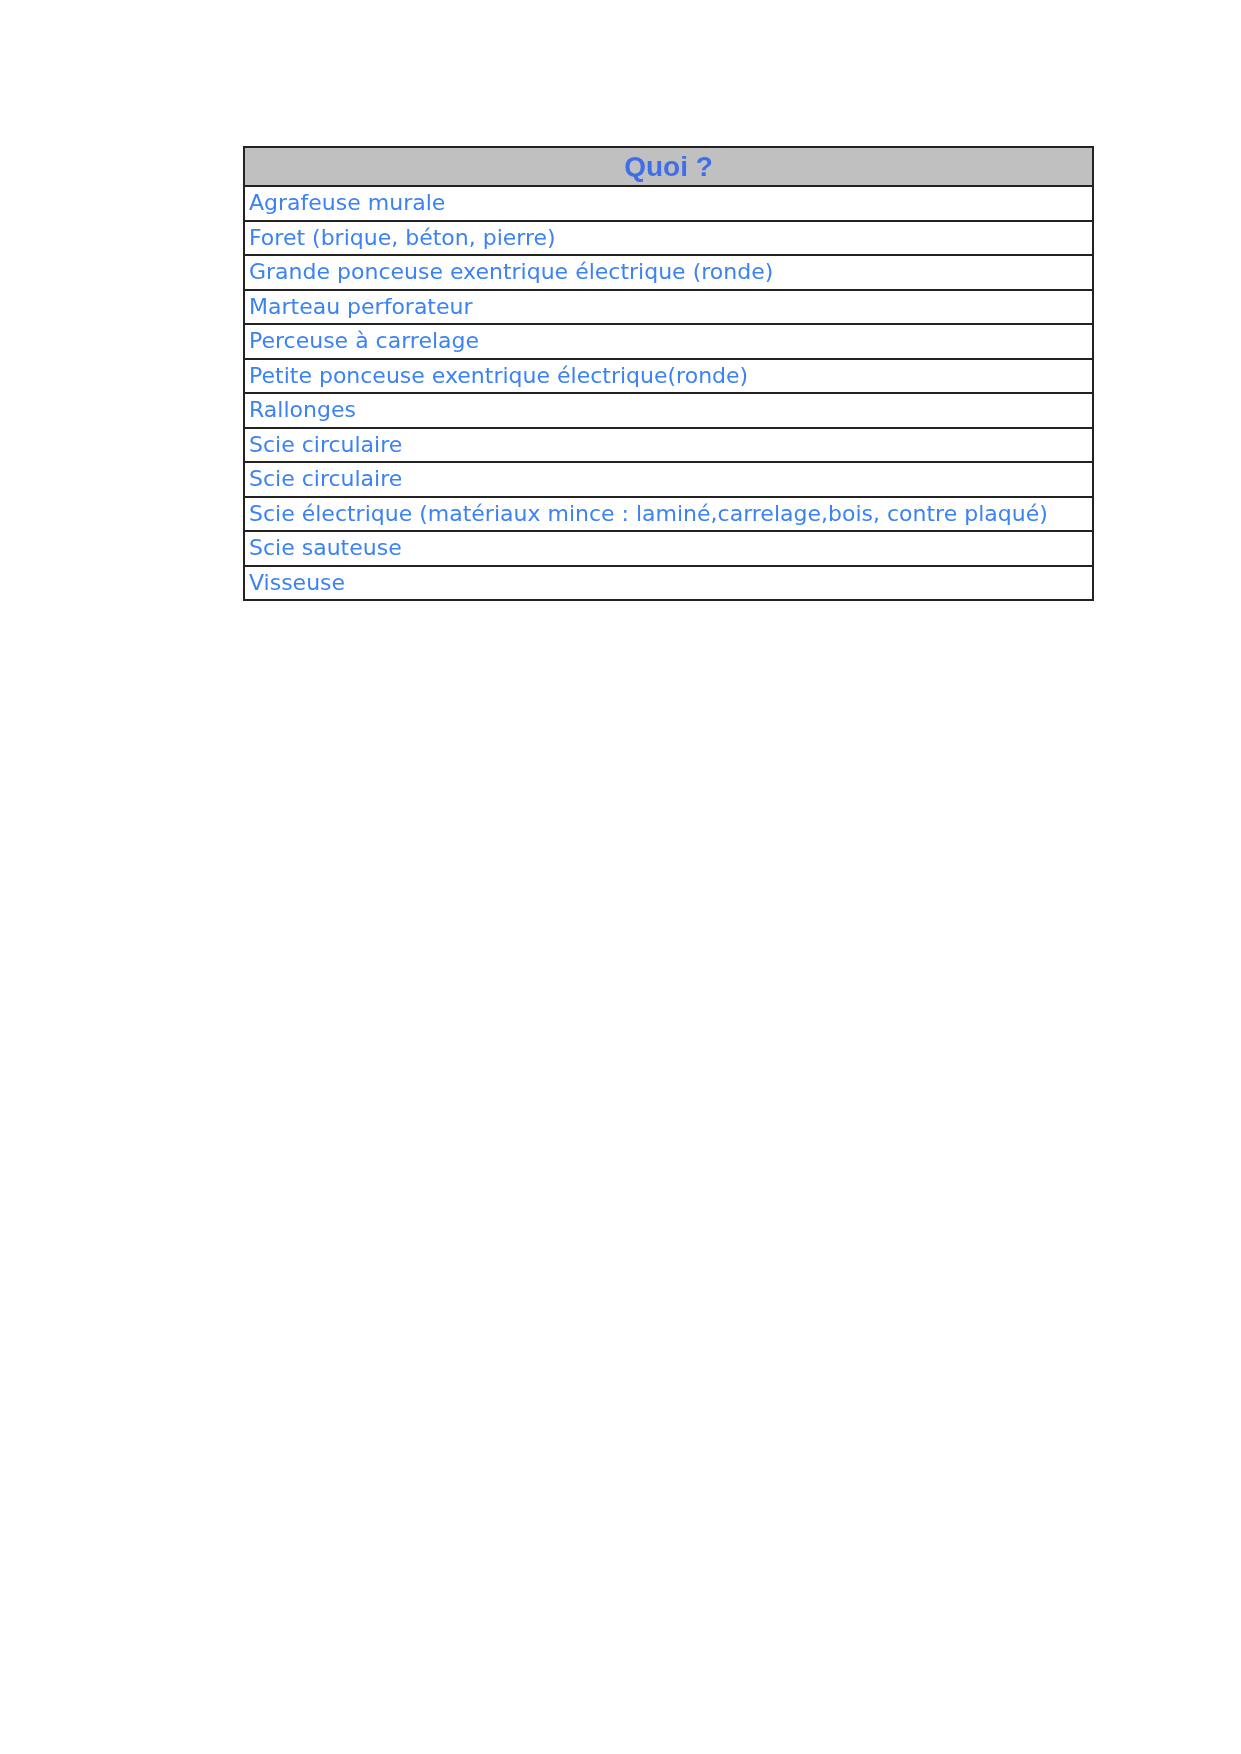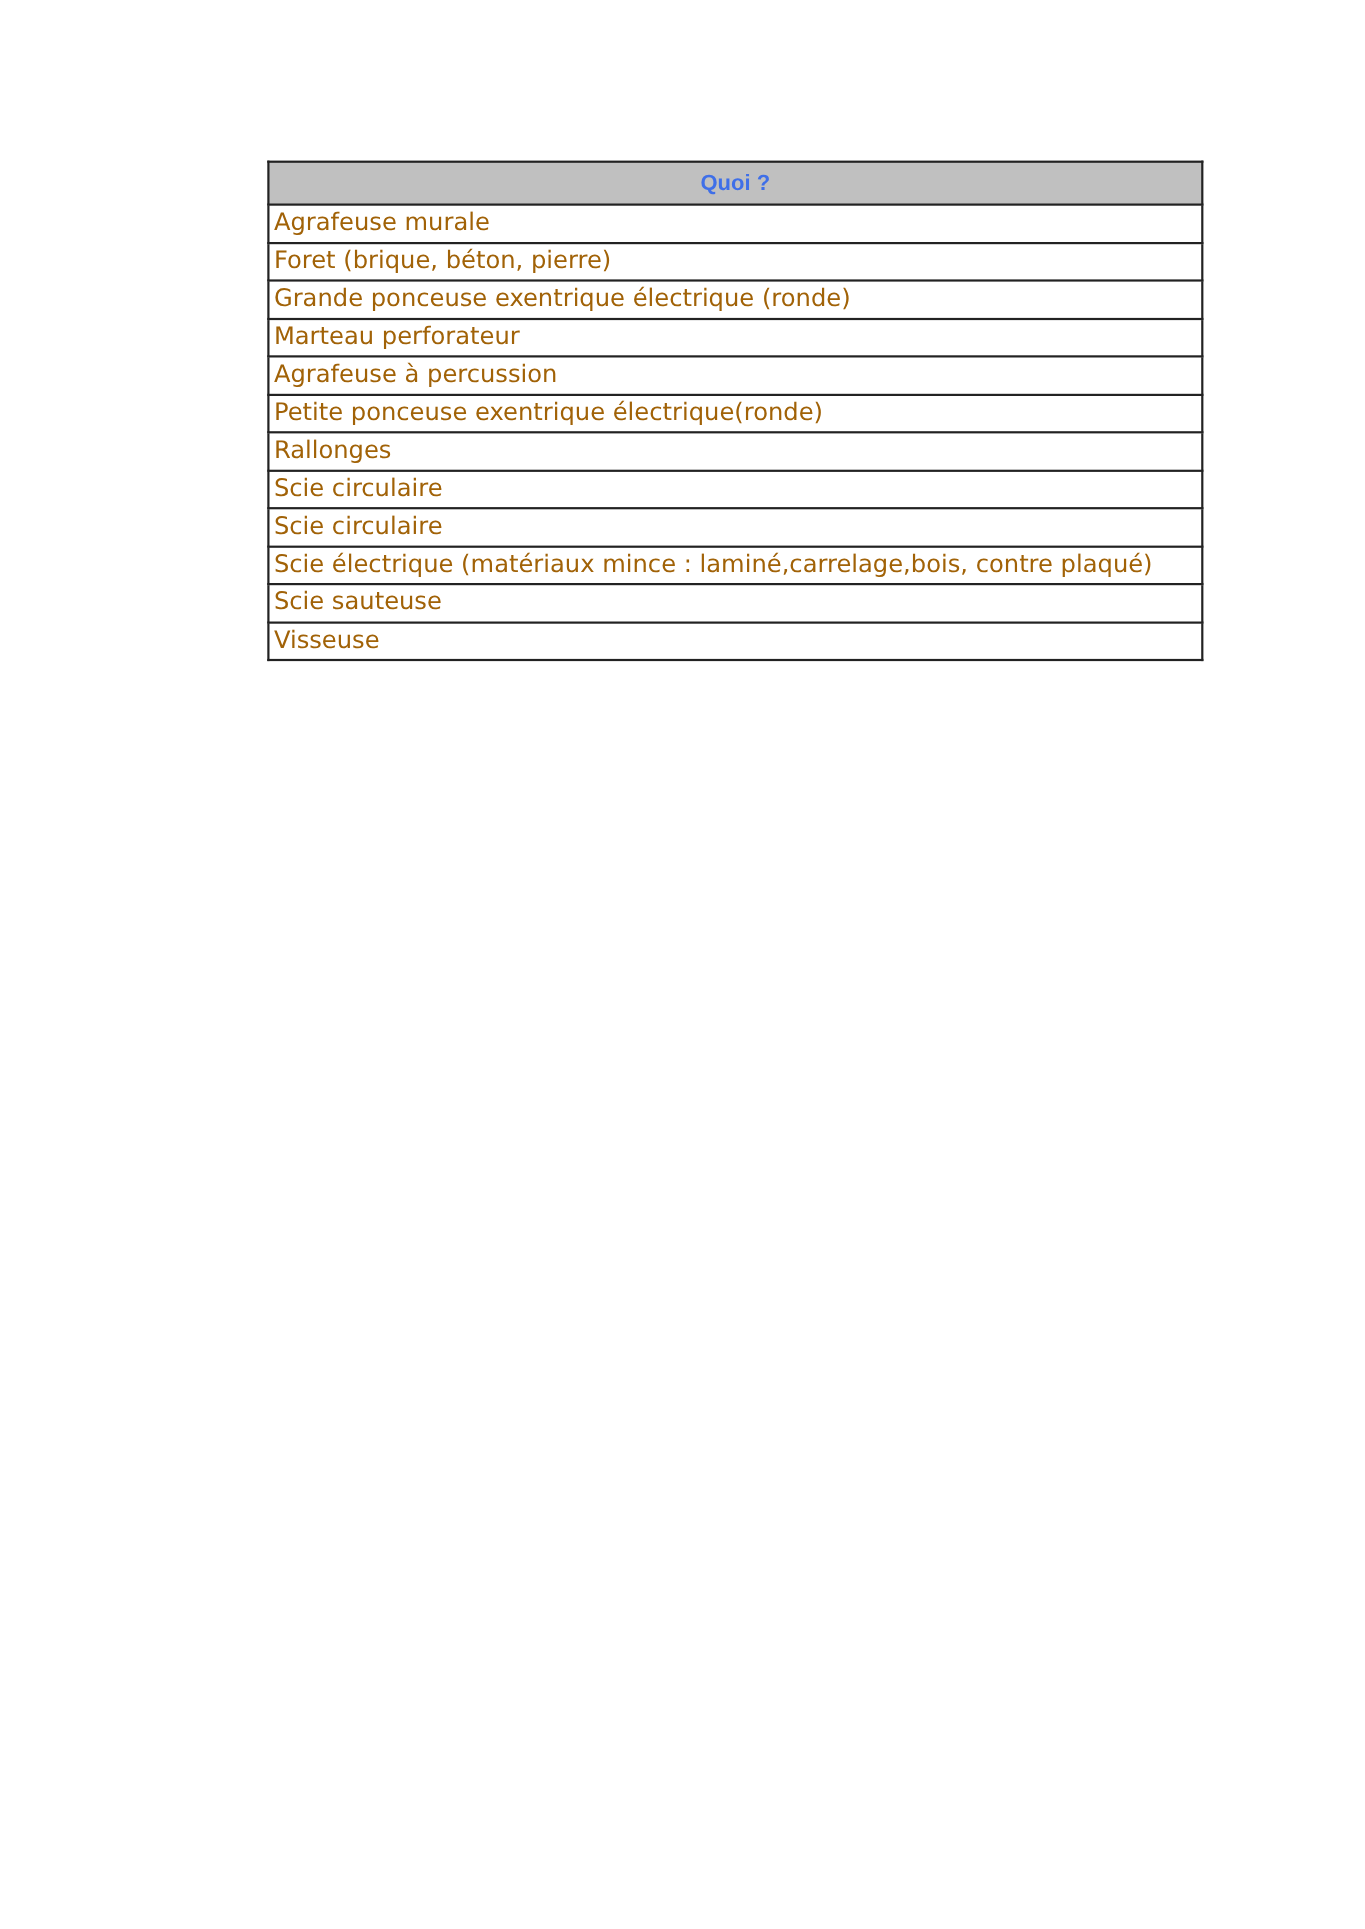--- a/index.html
+++ b/index.html
@@ -10,29 +10,29 @@
     top: 146px;
     width: 851px;
     border-collapse: collapse;
     font-family: "DejaVu Sans", sans-serif;
   }
   .table th {
     background: #c0c0c0;
     color: #3f6fe8;
     font-family: "Liberation Sans", sans-serif;
     font-weight: bold;
-    font-size: 20px;
+    font-size: 28px;
     height: 37px;
     padding: 0;
     border: 2px solid #222;
     text-align: center;
     line-height: 34px;
   }
   .table td {
-    color: #a16207;
+    color: #3b82f6;
     font-size: 22px;
     height: 32.5px;
     padding: 0 0 0 4px;
     border: 2px solid #222;
     line-height: 30px;
     white-space: nowrap;
   }
 </style>
 </head>
 <body>
@@ -50,21 +50,21 @@
     <tr>
         <td>Foret (brique, béton, pierre)</td>
       </tr>
     <tr>
         <td>Grande ponceuse exentrique électrique (ronde)</td>
       </tr>
     <tr>
         <td>Marteau perforateur</td>
       </tr>
     <tr>
-        <td>Agrafeuse à percussion</td>
+        <td>Perceuse à carrelage</td>
       </tr>
     <tr>
         <td>Petite ponceuse exentrique électrique(ronde)</td>
       </tr>
     <tr>
         <td>Rallonges</td>
       </tr>
     <tr>
         <td>Scie circulaire</td>
       </tr>

